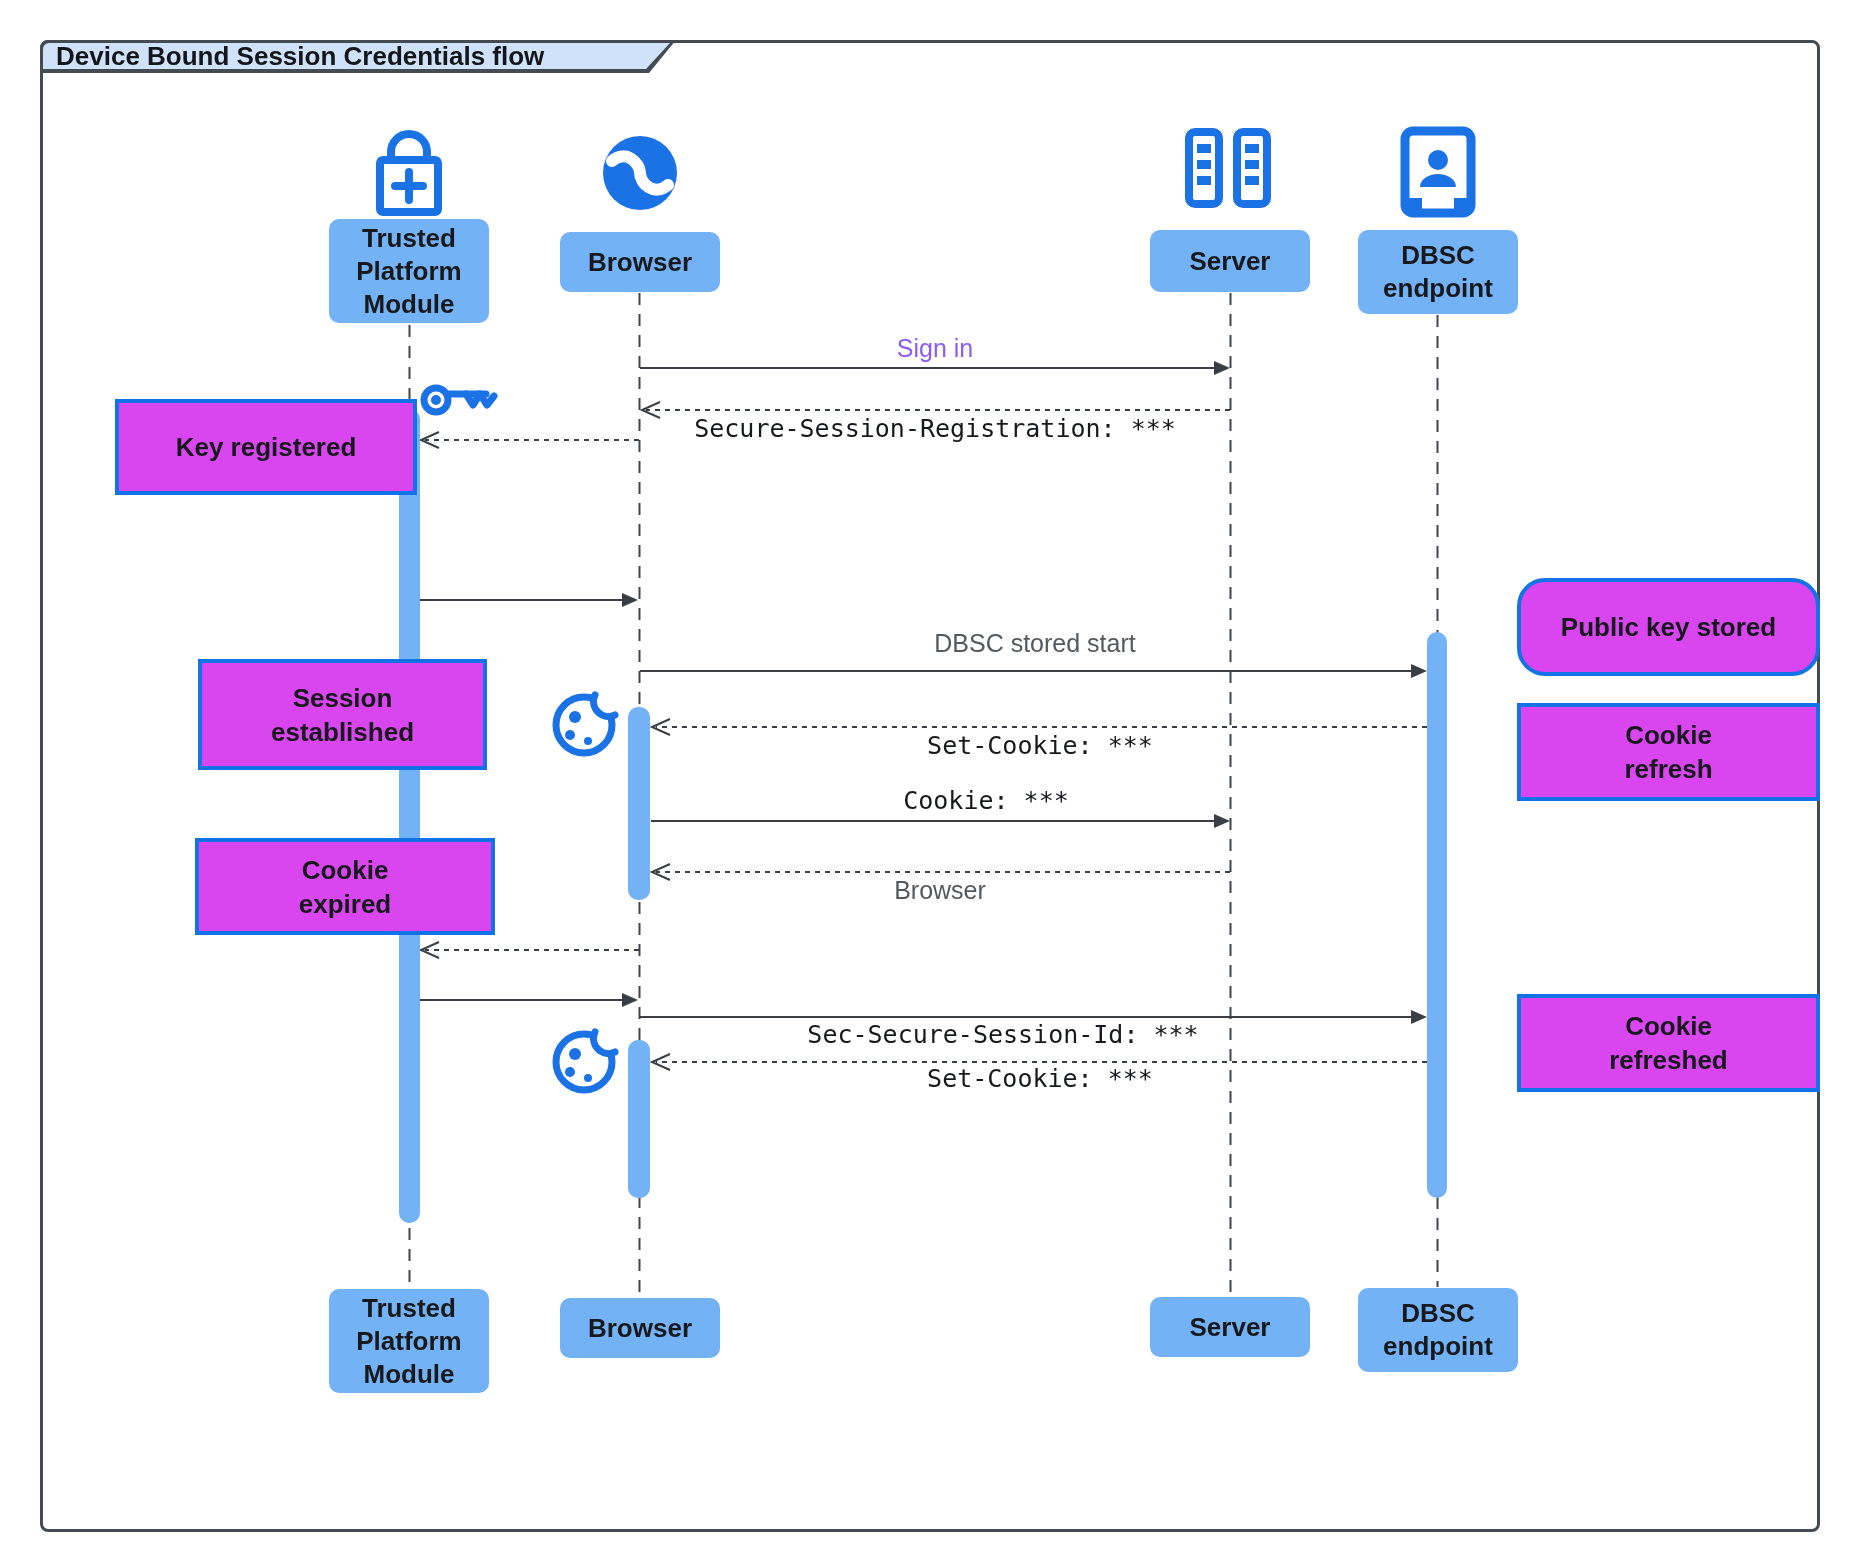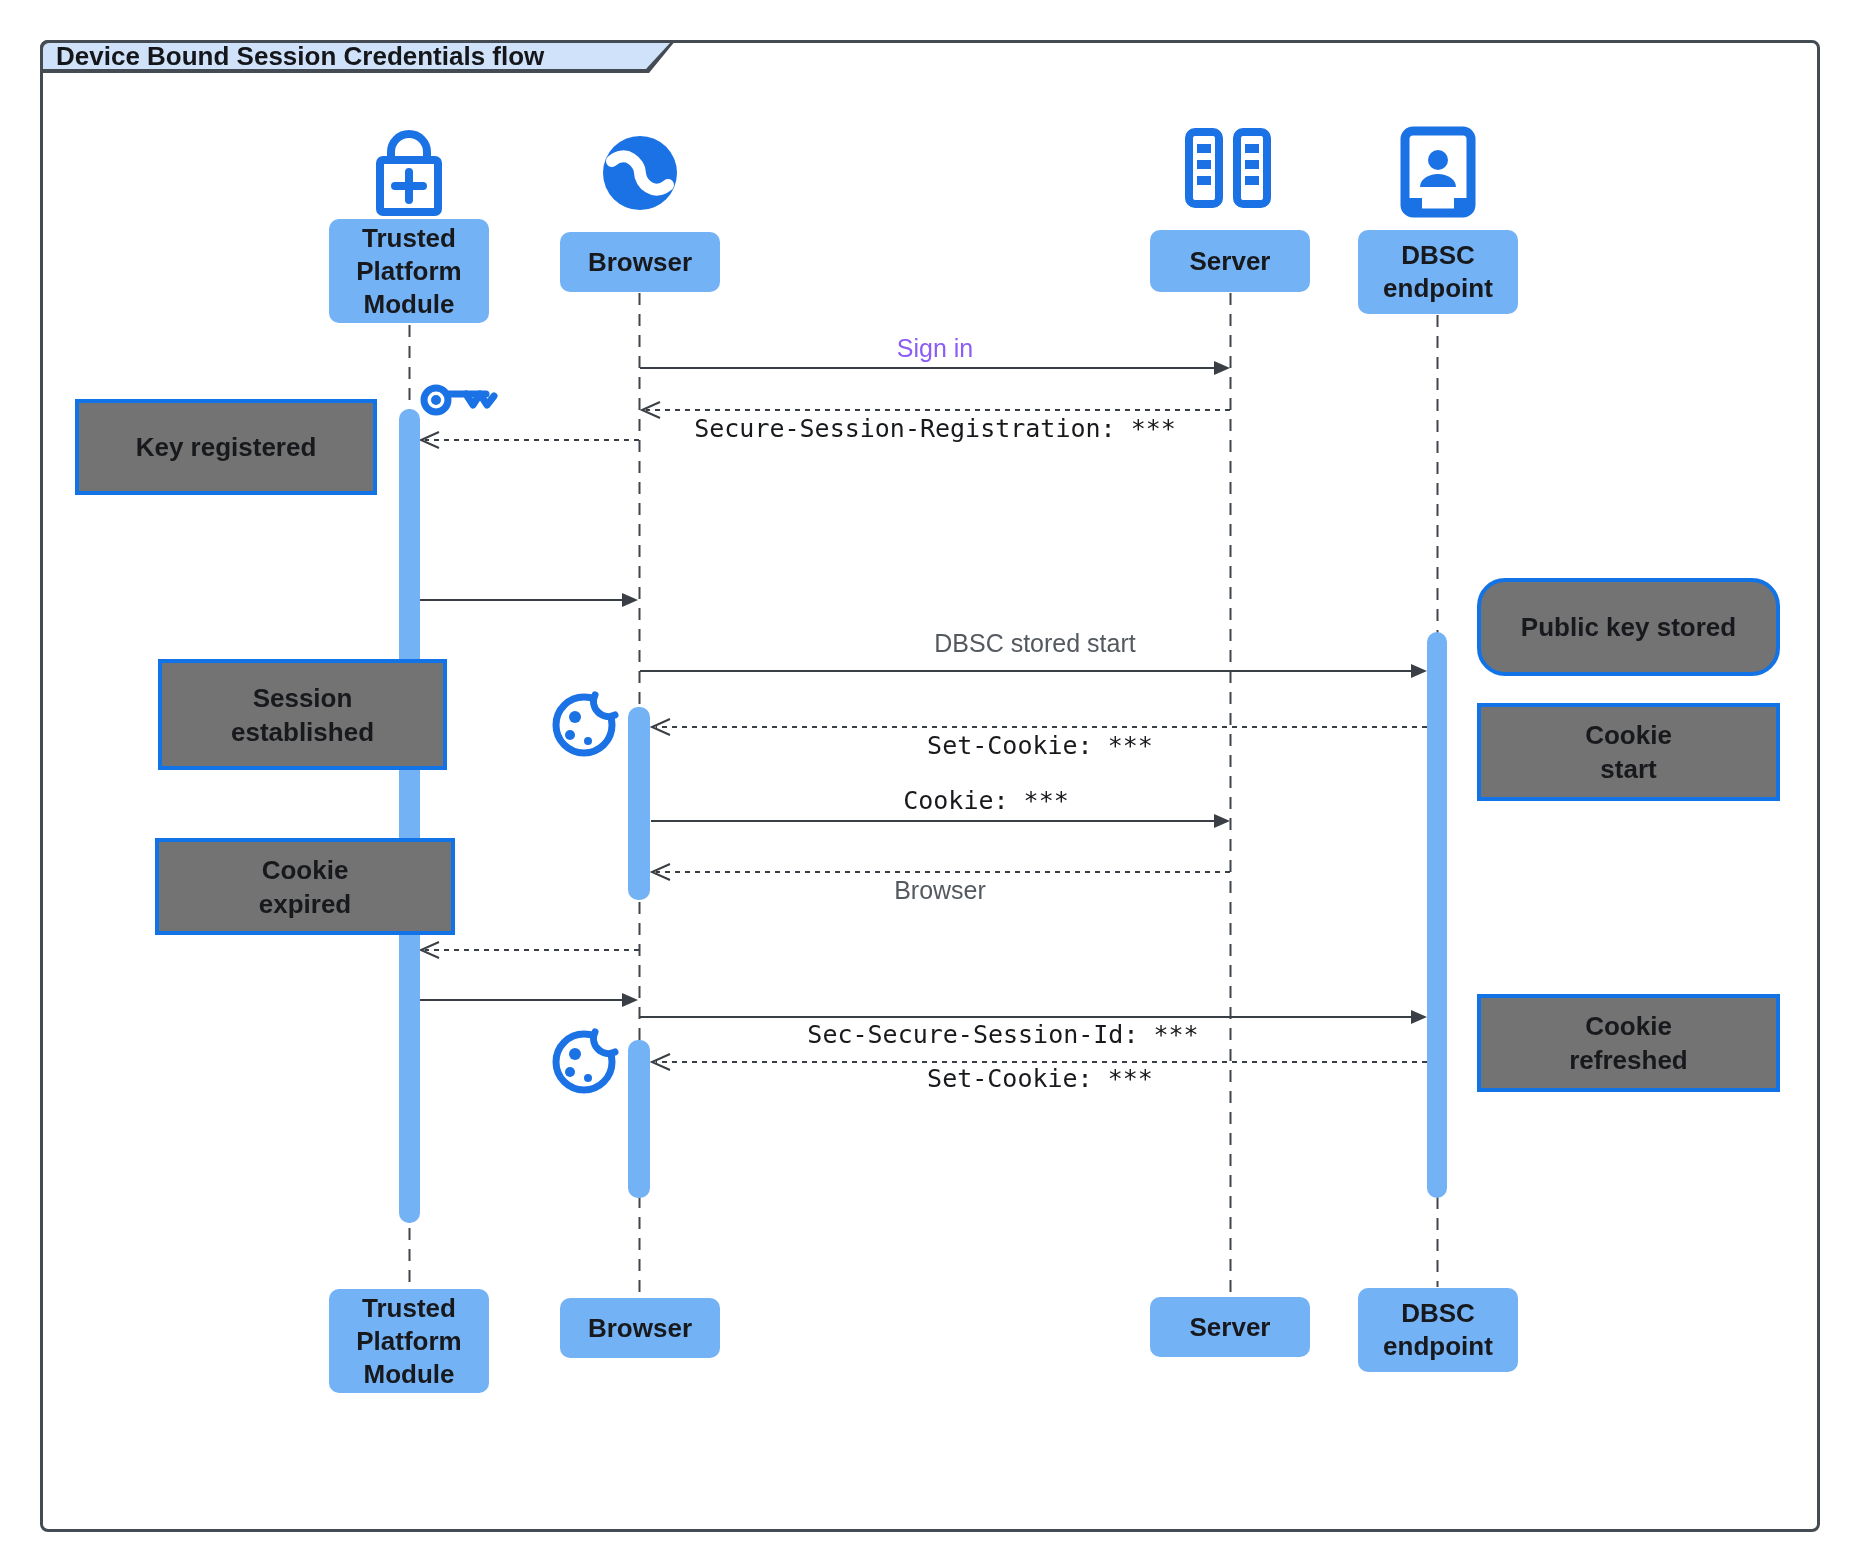--- a/index.html
+++ b/index.html
@@ -36,23 +36,23 @@
 
   
   .actor {
     position:absolute; background:#74b2f6; border-radius:10px;
     display:flex; flex-direction:column; align-items:center; justify-content:center;
     font-size:26px; font-weight:bold; color:#17191c; line-height:33px; text-align:center;
   }
 
   
   .note {
-    position:absolute; background:#737373; border:4px solid #1273e6; box-sizing:border-box;
+    position:absolute; background:#d946ef; border:4px solid #1273e6; box-sizing:border-box;
     display:flex; flex-direction:column; align-items:center; justify-content:center;
-    font-size:26px; font-weight:bold; color:#17191c; line-height:34px; text-align:center;
+    font-size:26px; font-weight:bold; color:#17191c; line-height:34px; text-align:center;margin-left:40px;
   }
 
   
   .msg { position:absolute; text-align:center; white-space:nowrap; }
   .msg.sans-dark { font-size:25px; color:#8b5cf6; }
   .msg.sans-gray { font-size:25px; color:#54595f; }
   .msg.mono { font-family:"DejaVu Sans Mono", monospace; font-size:25px; color:#17191c; }
 
   svg.overlay { position:absolute; left:0; top:0; }
 </style>
@@ -168,21 +168,21 @@
   </svg>
 
   <div class="note" style="left:75px; top:399px; width:302px; height:96px;">
     <span>Key registered</span>
   </div>
   <div class="note" style="left:1477px; top:578px; width:303px; height:98px;border-radius:28px;">
     <span>Public key stored</span>
   </div>
   <div class="note" style="left:1477px; top:703px; width:303px; height:98px;">
     <span>Cookie</span>
-    <span>start</span>
+    <span>refresh</span>
   </div>
   <div class="note" style="left:158px; top:659px; width:289px; height:111px;">
     <span>Session</span>
     <span>established</span>
   </div>
   <div class="note" style="left:155px; top:838px; width:300px; height:97px;">
     <span>Cookie</span>
     <span>expired</span>
   </div>
   <div class="note" style="left:1477px; top:994px; width:303px; height:98px;">

